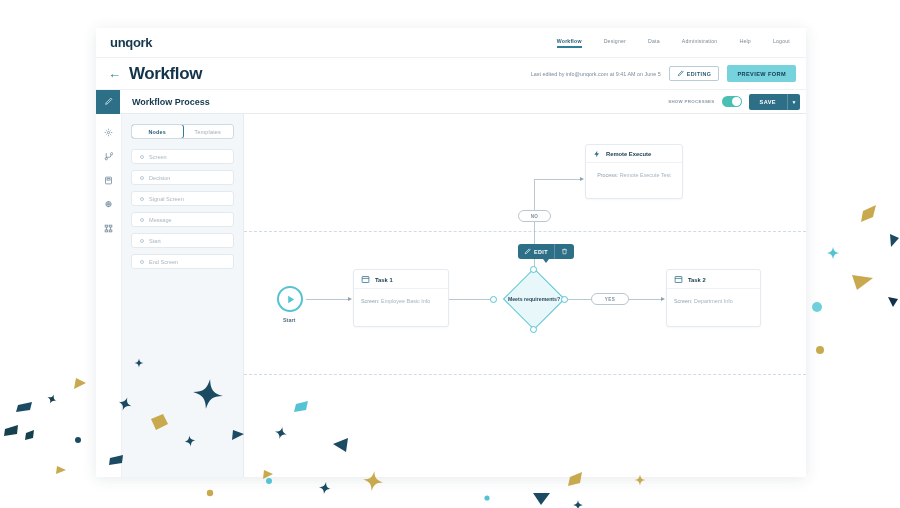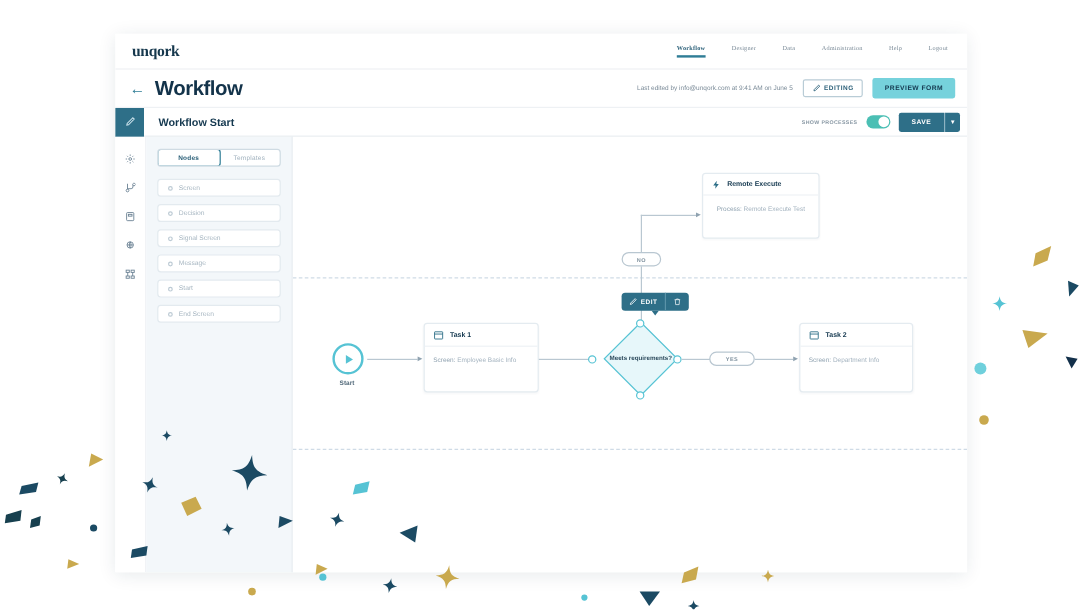--- a/index.html
+++ b/index.html
@@ -24,21 +24,20 @@
     z-index: 20;
     overflow: hidden;
   }
 
   
   .topnav {
     height: 30px;
     display:flex; align-items:center;
     padding: 0 12px 0 14px;
     border-bottom: 1px solid #eef1f4;
-    font-family: Liberation Serif, serif;
   }
   .brand { font-size: 13px; font-weight: 700; color:#16384d; letter-spacing:-0.3px; }
   .nav-items { margin-left:auto; display:flex; align-items:center; gap: 22px; padding-right: 4px;}
   .nav-item {
     font-size: 5.2px; color:#7b8b98; letter-spacing:0.2px; position:relative;
     padding-bottom: 4px; white-space:nowrap;
   }
   .nav-item.active { color:#2a5f78; font-weight:700; }
   .nav-item.active:after {
     content:""; position:absolute; left:0; right:0; bottom:0; height:1.6px; background:#2f7d96;
@@ -265,21 +264,21 @@
         </div>
       </div>
     </div>
 
     <div class="editorbar">
       <div class="pencil-btn">
         <svg width="9" height="9" viewBox="0 0 16 16" fill="none" stroke="#cfe5ee" stroke-width="1.5">
           <path d="M12 2l2 2-8.5 8.5L3 13l0.5-2.5z"></path>
         </svg>
       </div>
-      <div class="editor-title">Workflow Start</div>
+      <div class="editor-title">Workflow Process</div>
       <div class="editorbar-right">
         <div class="show-proc-label">SHOW PROCESSES</div>
         <div class="toggle">
             <div class="knob"></div>
           </div>
         <div class="save-group">
           <div class="btn-save">SAVE</div>
           <div class="btn-save-caret">▼</div>
         </div>
       </div>

